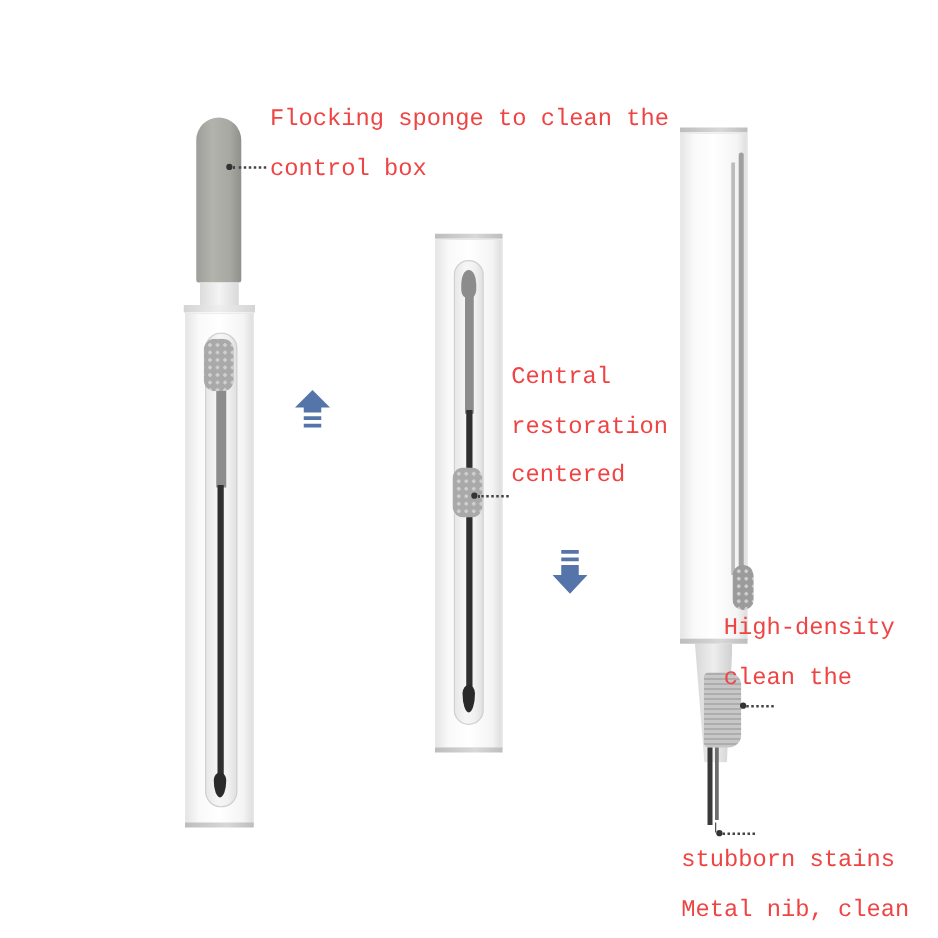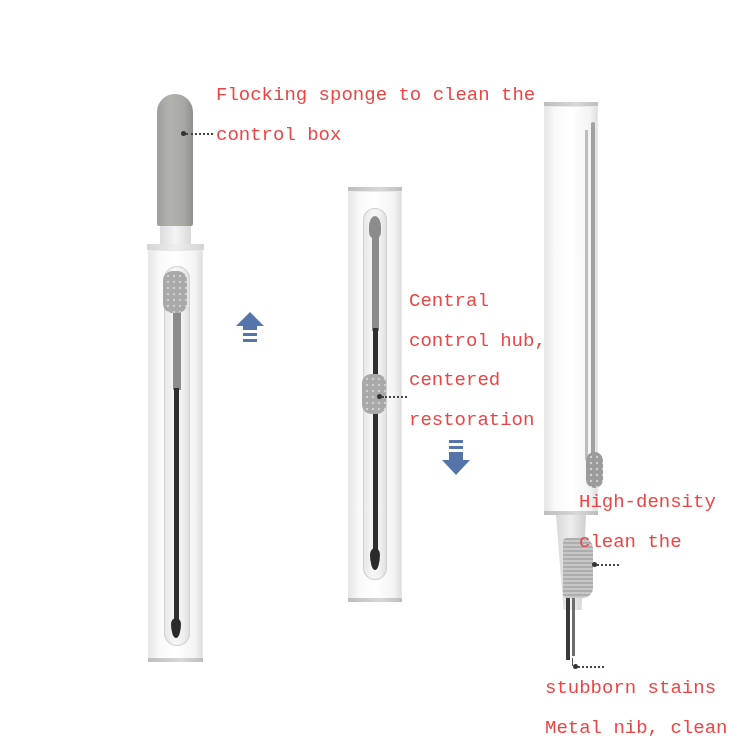--- a/index.html
+++ b/index.html
@@ -68,23 +68,22 @@
   <div class="rod-gray" style="left:372px; top:236px; width:7px; height:95px;"></div>
   <div class="rod-dark" style="left:373px; top:328px; width:5px; height:230px;"></div>
   <div class="knob" style="left:362px; top:374px; width:24px; height:40px;"></div>
   <div style="position:absolute; left:370px; top:548px; width:10px; height:22px; background:#2a2a2a; border-radius:50% 50% 50% 50%/30% 30% 70% 70%;"></div>
 </div>
 
 <div class="dot" style="left:377px; top:394px;"></div>
 <div class="dot-line" style="left:382px; top:396px; width:25px;"></div>
 <div class="label" style="left:409px; top:282px;font-family:Liberation Mono, monospace;">
   <div>Central</div>
-  <div>control hub,</div>
+  <div>restoration</div>
   <div>centered</div>
-  <div>restoration</div>
 </div>
 
 <div class="arrow" style="position:absolute; left:442px; top:440px;">
   <svg width="28" height="36" viewBox="0 0 28 36">
     <rect x="7" y="0" width="14" height="3" fill="#5574a9"></rect>
     <rect x="7" y="6" width="14" height="3" fill="#5574a9"></rect>
     <polygon points="7,12 21,12 21,20 28,20 14,35 0,20 7,20" fill="#5574a9"></polygon>
   </svg>
 </div>
 

